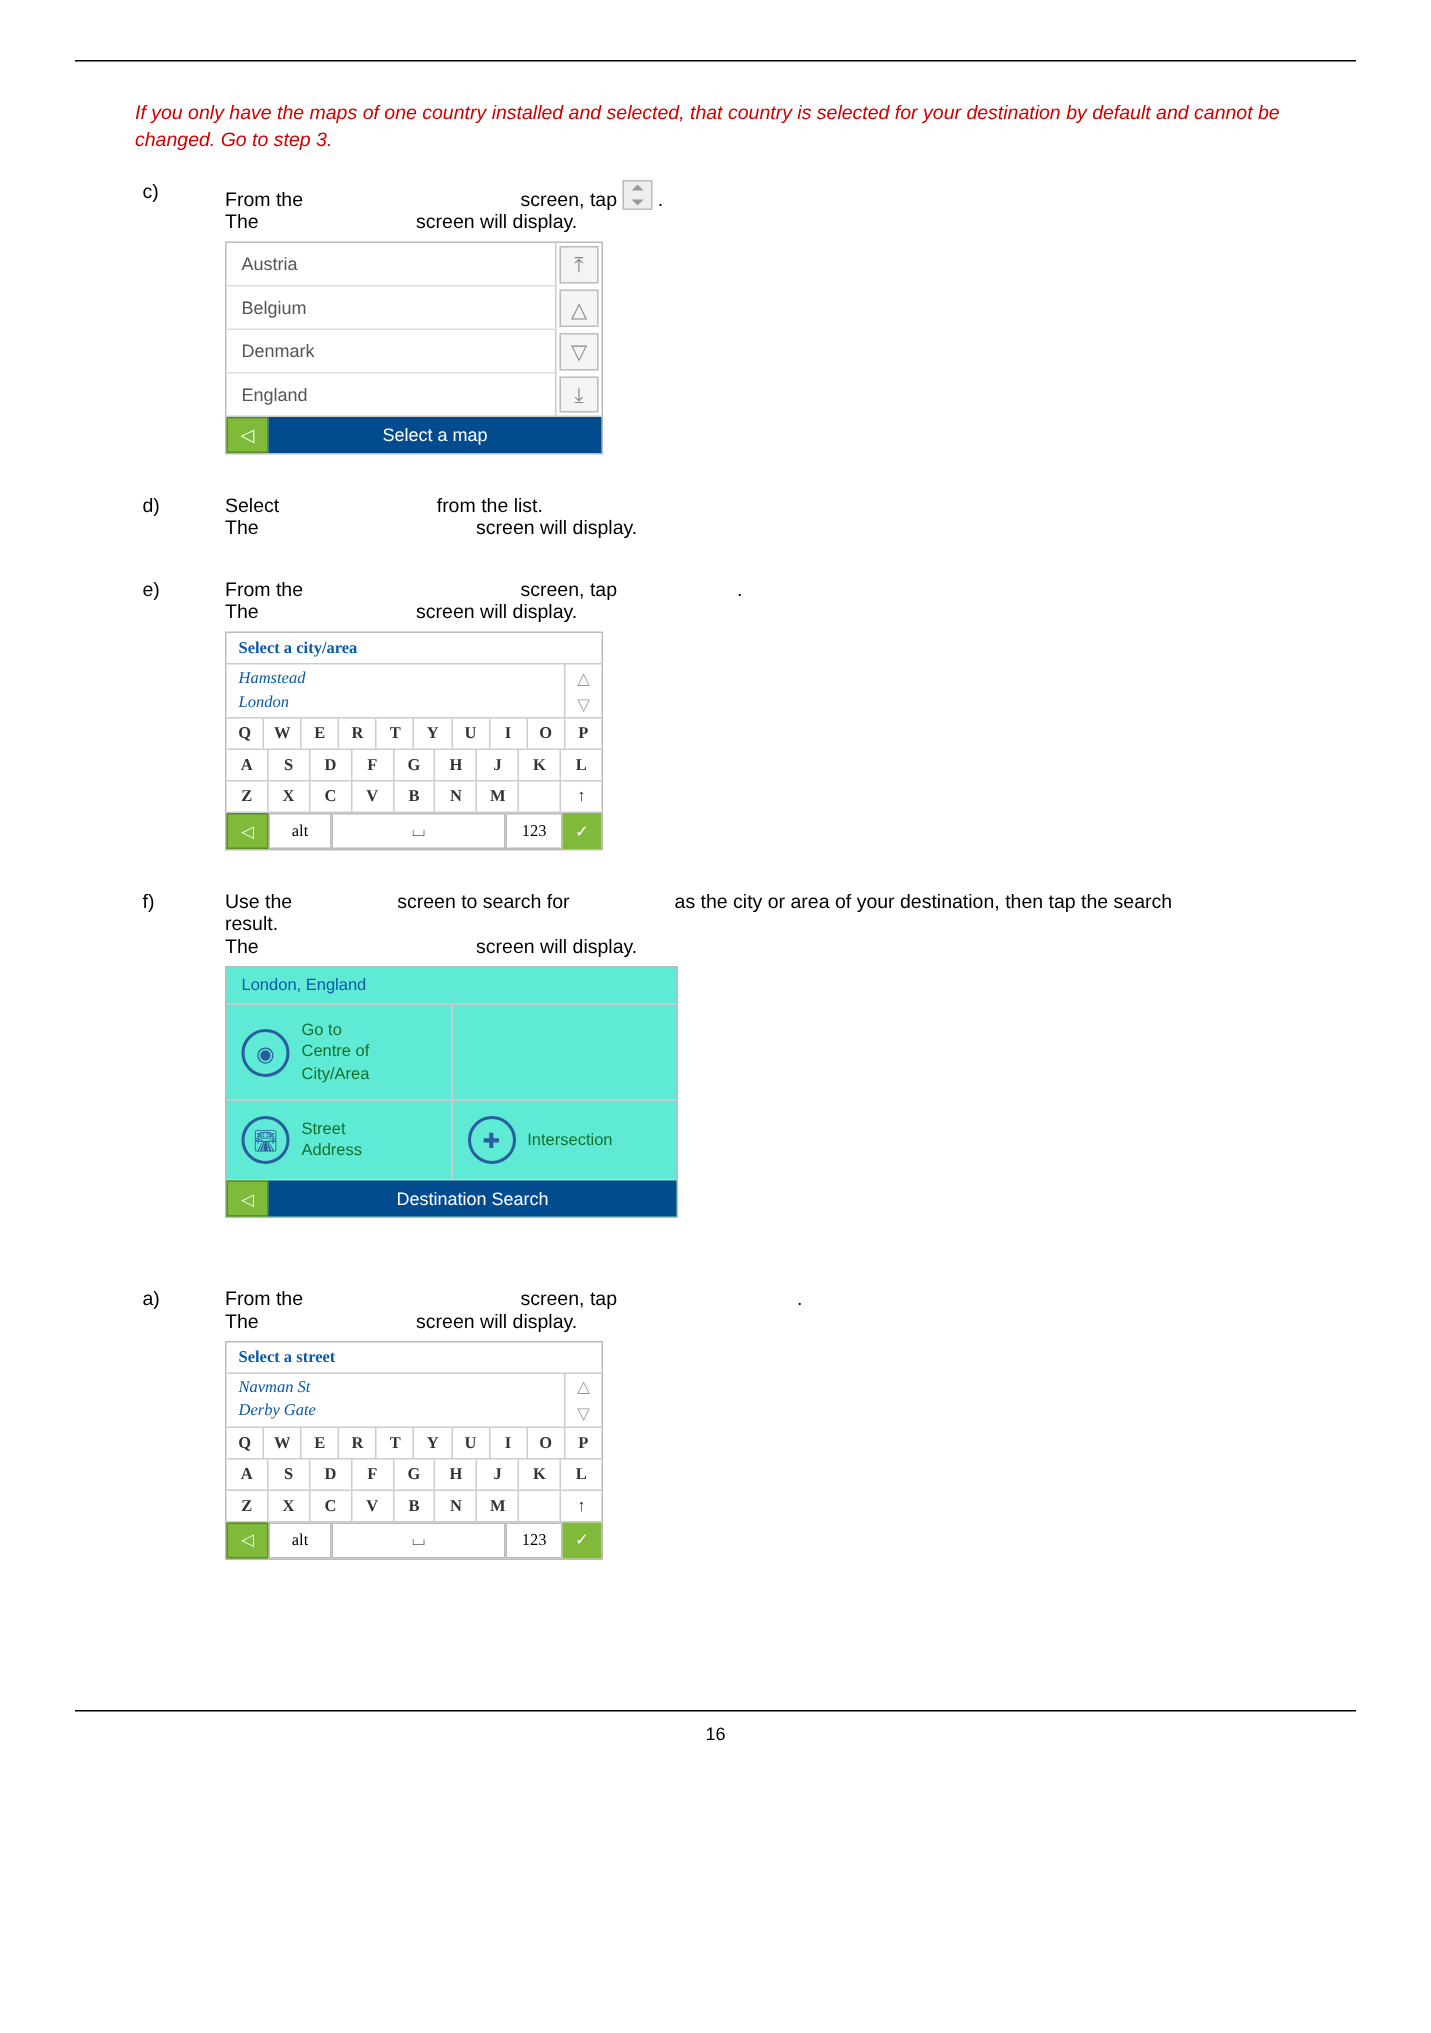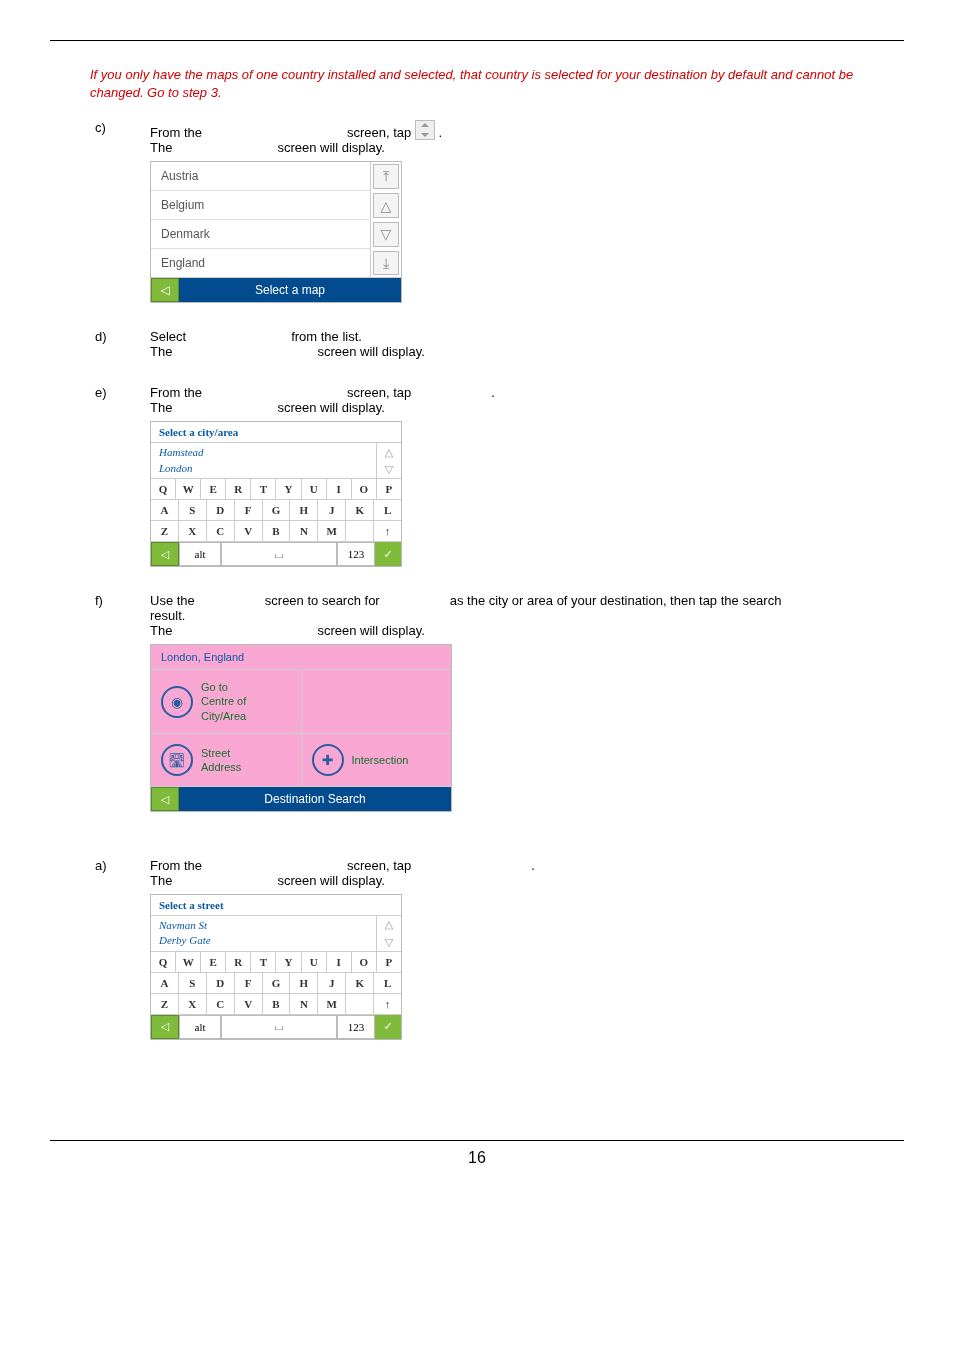--- a/index.html
+++ b/index.html
@@ -207,21 +207,21 @@
     display:flex;align-items:center;justify-content:center;
     color:#fff;
   }
 
   
   .dest-screen {
     width:300px;
     border:1px solid #bbb;
     font-family: Verdana, sans-serif;
     font-size:11px;
-    background:#f9a8d4;
+    background:#5eead4;
   }
   .dest-header {
     padding:6px 10px;
     color:#0a5aa8;
     border-bottom:1px solid #ccc;
   }
   .dest-grid {
     display:flex;
   }
   .dest-cell {
@@ -242,21 +242,21 @@
   }
   .dest-label { color:#15702d; line-height:1.3; }
 
   .footer-line {
     border:none;
     border-top:1px solid #000;
     margin: 80px 0 8px 0;
   }
   .page-num {
     text-align:center;
-    font-size:16px;
+    font-size:12px;
   }
 </style>
 </head>
 <body>
 
 <div class="page">
   <hr class="top">
 
   <p class="note">If you only have the maps of one country installed and selected, that country is selected for your destination by default and cannot be changed. Go to step 3.</p>
 

